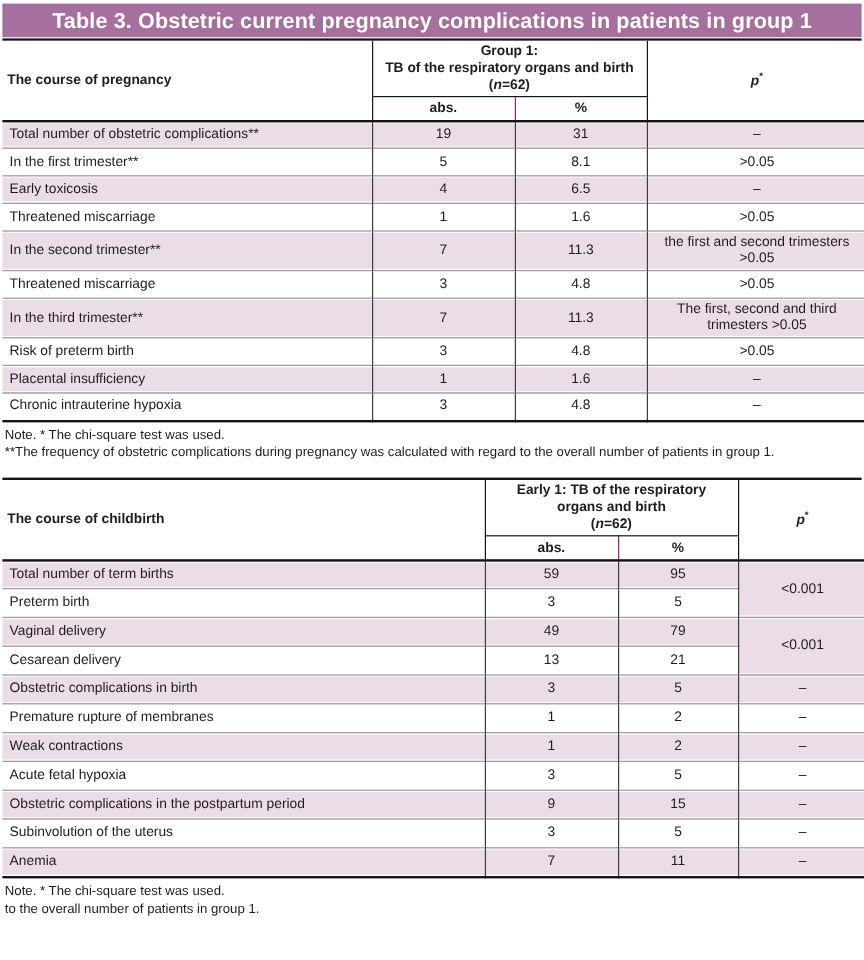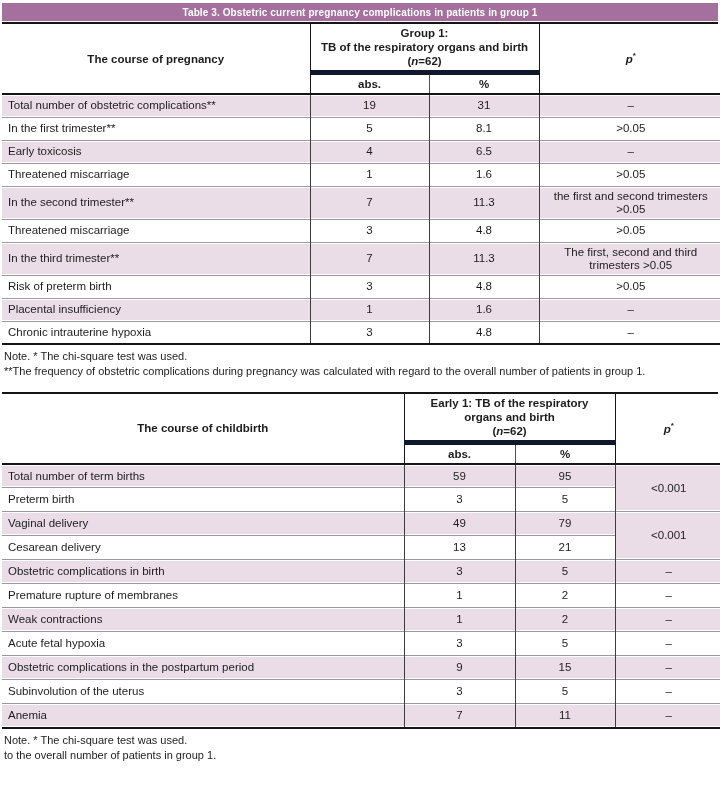--- a/index.html
+++ b/index.html
@@ -6,35 +6,35 @@
   body{
     width:720px;height:800px;
     font-family:"Liberation Sans", sans-serif;
     color:#1d1d1d;
     -webkit-font-smoothing:antialiased;
   }
   .wrap{padding:3px 2px 0 2px;}
   .tbl-block{margin-bottom:7px;}
   .tbl-title{
     background:#a56f9e;color:#fff;text-align:center;
-    font-weight:bold;font-size:10px;padding:4px 0 3px 0;
+    font-weight:bold;font-size:18px;padding:4px 0 3px 0;
     letter-spacing:.1px;
   }
   .rule{height:2px;background:#151515;margin-top:1px;}
   table{
     width:100%;border-collapse:collapse;table-layout:fixed;
     font-size:11.5px;border-bottom:2px solid #151515;
   }
   thead{border-bottom:2px solid #151515;}
   thead th{
     font-weight:bold;text-align:center;vertical-align:middle;
     background:#fff;padding:2px 4px;line-height:1.22;
   }
-  th.course{border-right:1px solid #151515;text-align:center;margin-top:40px;}
-  th.group{border-bottom:5px solid #0f172a;}
+  th.course{border-right:1px solid #151515;text-align:left;margin-top:40px;}
+  th.group{border-bottom:1px solid #0f172a;}
   th.pcol{border-left:1px solid #151515;}
   th.abs{border-right:1px solid #be185d;}
   tr.h1{height:44px;}
   tr.h2{height:20px;}
   tbody tr{height:23px;}
   tbody td{
     padding:3px 5px;line-height:13px;vertical-align:middle;
     border-top:1px solid #9b9b9b;
     box-shadow:inset 0 1px 0 #fff, inset 0 -1px 0 #fff;
   }

